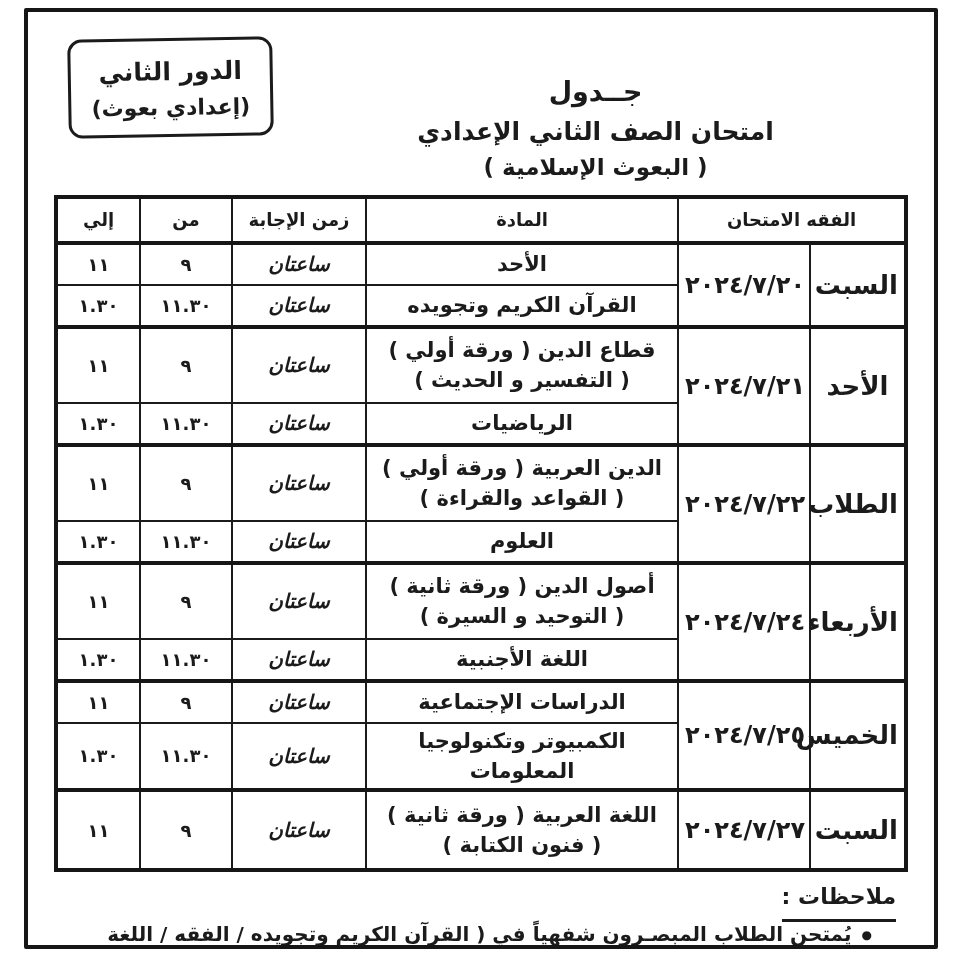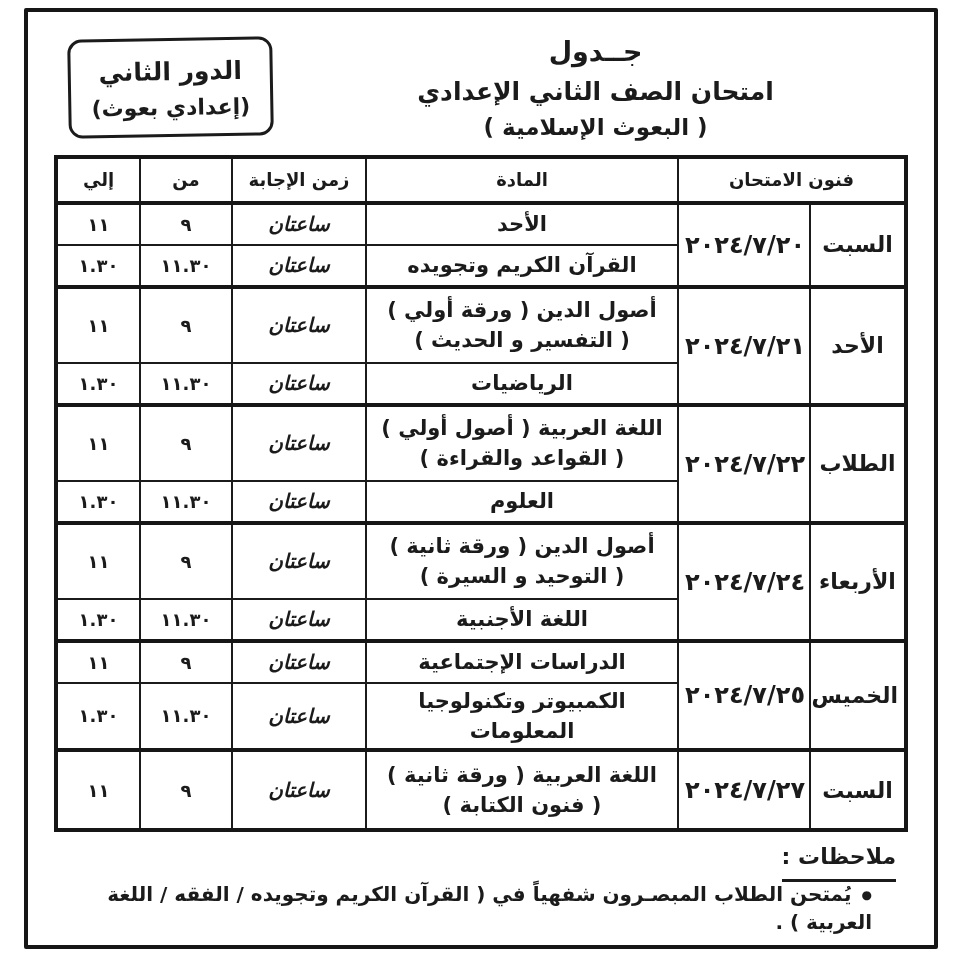--- a/index.html
+++ b/index.html
@@ -34,20 +34,21 @@
   }
   .logo-l1 { font-size: 15px; }
   .logo-l2 { font-size: 17px; }
   .logo-l3 { font-size: 15px; }
   .title-block {
     flex: 1;
     text-align: center;
     line-height: 1.5;
     font-weight: bold;
     padding-top: 2px;
+    margin-top: 40px;
   }
   .title-l1 { font-size: 27px; letter-spacing: 1px; }
   .title-l2 { font-size: 25px; text-align: center; }
   .title-l3 { font-size: 23px; }
   .title-l4 { font-size: 22px; }
   .round-box {
     width: 205px;
     border: 3px solid #1b1b1b;
     border-radius: 14px;
     text-align: center;
@@ -73,21 +74,21 @@
     text-align: center;
     vertical-align: middle;
     font-weight: bold;
     padding: 2px 6px;
   }
   .schedule thead th { height: 46px; font-size: 18px; }
   tr.h1 { height: 42px; }
   tr.h2 { height: 76px; }
   tr.h3 { height: 80px; }
   tr.gstart td { border-top: 4px solid #161616; }
-  td.day  { font-size: 22px; margin-left: 36px; }
+  td.day  { font-size: 26px; margin-left: 36px; }
   td.date { font-size: 24px; direction: ltr; unicode-bidi: isolate; }
   td.subject { font-size: 21px; white-space: pre-line; line-height: 1.45; }
   td.dur  { font-size: 20px; font-style: italic; }
   td.num  { font-size: 18px; }
   
   .notes { padding: 12px 38px 0 30px; }
   .notes-heading { text-align: right; font-size: 22px; font-weight: bold; }
   .notes-heading .u { border-bottom: 3px solid #1b1b1b; padding-bottom: 10px; }
   .note {
     text-align: right;
@@ -125,21 +126,21 @@
     <colgroup>
       <col style="width:96px">
         <col style="width:132px">
         <col style="width:312px">
       <col style="width:134px">
         <col style="width:92px">
         <col style="width:84px">
     </colgroup>
     <thead>
       <tr>
-        <th colspan="2">فنون الامتحان</th>
+        <th colspan="2">الفقه الامتحان</th>
         <th>المادة</th>
         <th>زمن الإجابة</th>
         <th>من</th>
         <th>إلي</th>
       </tr>
     </thead>
     <tbody>
 
       <tr class="h1 gstart">
         <td class="day" rowspan="2">السبت</td>
@@ -152,37 +153,37 @@
       <tr class="h1">
         <td class="subject">القرآن الكريم وتجويده</td>
         <td class="dur">ساعتان</td>
         <td class="num">١١.٣٠</td>
         <td class="num">١.٣٠</td>
       </tr>
 
       <tr class="h2 gstart">
         <td class="day" rowspan="2">الأحد</td>
         <td class="date" rowspan="2">٢٠٢٤/٧/٢١</td>
-        <td class="subject">أصول الدين ( ورقة أولي )
+        <td class="subject">قطاع الدين ( ورقة أولي )
 ( التفسير و الحديث )</td>
         <td class="dur">ساعتان</td>
         <td class="num">٩</td>
         <td class="num">١١</td>
       </tr>
       <tr class="h1">
         <td class="subject">الرياضيات</td>
         <td class="dur">ساعتان</td>
         <td class="num">١١.٣٠</td>
         <td class="num">١.٣٠</td>
       </tr>
 
       <tr class="h2 gstart">
         <td class="day" rowspan="2">الطلاب</td>
         <td class="date" rowspan="2">٢٠٢٤/٧/٢٢</td>
-        <td class="subject">اللغة العربية ( أصول أولي )
+        <td class="subject">الدين العربية ( ورقة أولي )
 ( القواعد والقراءة )</td>
         <td class="dur">ساعتان</td>
         <td class="num">٩</td>
         <td class="num">١١</td>
       </tr>
       <tr class="h1">
         <td class="subject">العلوم</td>
         <td class="dur">ساعتان</td>
         <td class="num">١١.٣٠</td>
         <td class="num">١.٣٠</td>

